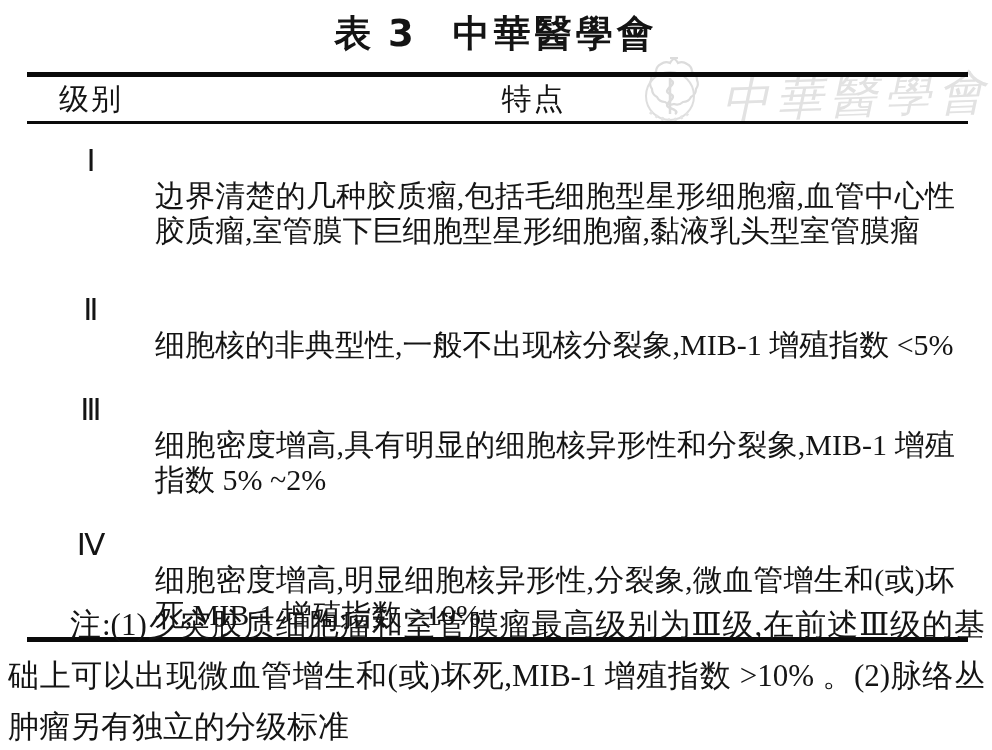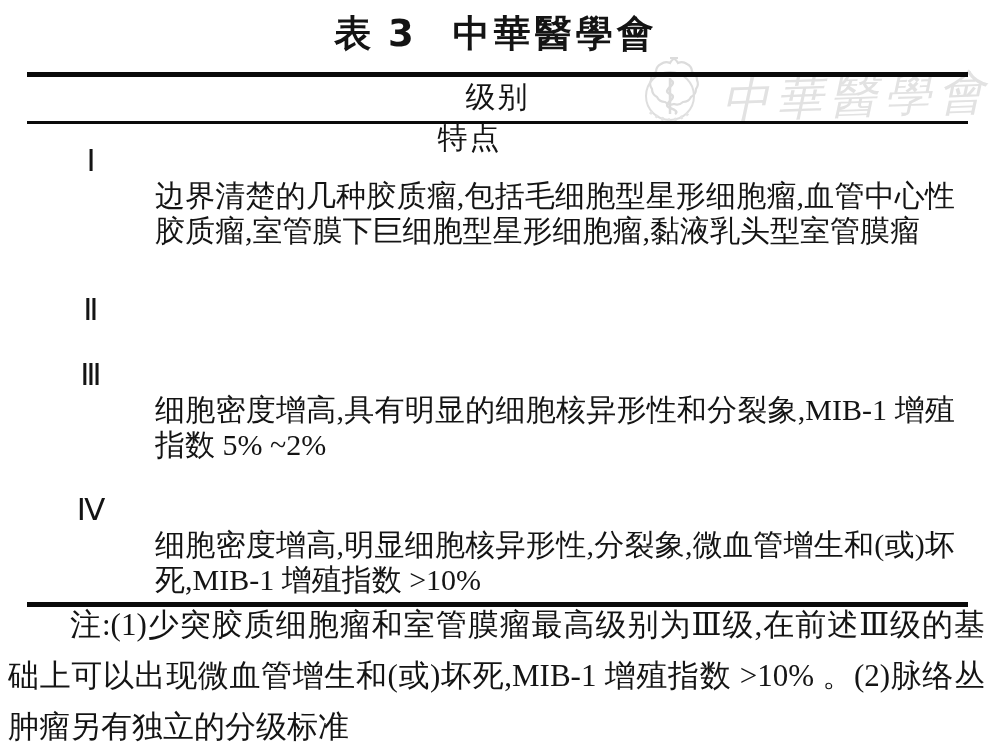--- a/index.html
+++ b/index.html
@@ -60,24 +60,23 @@
   }
   .rule-thick { height: 5px; background: #0a0a0a; }
   .rule-thin  { height: 3px; background: #0a0a0a; }
   .rule-bottom { margin-top: 5px; }
 
   .hdr-row {
     display: flex;
     align-items: center;
     height: 44px;
     font-size: 30px;
-    flex-direction: column;
   }
   .hdr-grade { width: 128px; text-align: center; letter-spacing: 2px; }
-  .hdr-feature { flex: 1; padding-right: 56px; letter-spacing: 2px; }
+  .hdr-feature { flex: 1; text-align: center; padding-right: 56px; letter-spacing: 2px; }
 
   .tbl-body { padding-top: 19px; }
   .t-row { display: flex; align-items: flex-start; }
   .t-row.gap-lg { margin-bottom: 44px; }
   .t-row.gap-md { margin-bottom: 30px; }
   .cell-grade {
     width: 128px;
     text-align: center;
     font-size: 31px;
     line-height: 35px;
@@ -142,20 +141,21 @@
 
   <div class="rule-thin"></div>
 
   <div class="tbl-body">
     <div class="t-row gap-lg">
       <div class="cell-grade">Ⅰ</div>
       <div class="cell-feature">边界清楚的几种胶质瘤,包括毛细胞型星形细胞瘤,血管中心性胶质瘤,室管膜下巨细胞型星形细胞瘤,黏液乳头型室管膜瘤</div>
     </div>
     <div class="t-row gap-md">
       <div class="cell-grade">Ⅱ</div>
+      <div class="cell-feature">细胞核的非典型性,一般不出现核分裂象,MIB-1 增殖指数 &lt;5%</div>
     </div>
     <div class="t-row gap-md">
       <div class="cell-grade">Ⅲ</div>
       <div class="cell-feature">细胞密度增高,具有明显的细胞核异形性和分裂象,MIB-1 增殖指数 5% ~2%</div>
     </div>
     <div class="t-row">
       <div class="cell-grade">Ⅳ</div>
       <div class="cell-feature">细胞密度增高,明显细胞核异形性,分裂象,微血管增生和(或)坏死,MIB-1 增殖指数 &gt;10%</div>
     </div>
   </div>

